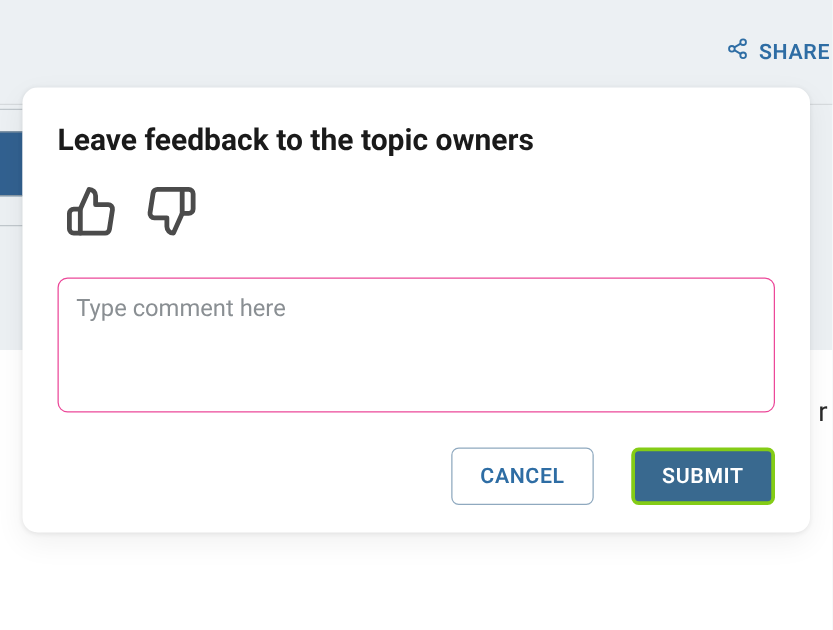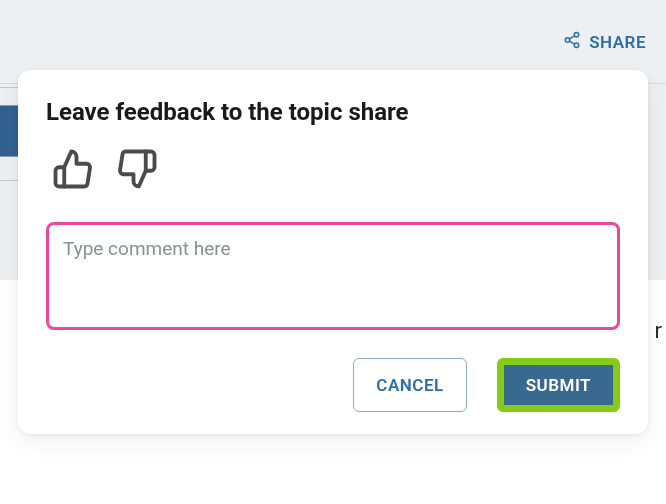--- a/index.html
+++ b/index.html
@@ -10,21 +10,21 @@
       height: 504px;
       position: relative;
       overflow: hidden;
     }
     .topbar {
       height: 84px;
       background: #ecf0f3;
       display: flex;
       justify-content: flex-end;
       gap: 28px;
-      padding-right: 20px;
+      padding-right: 2px;
       border-bottom: 1px solid #d6dadd;
     }
     .topbar-item {
       display: flex;
       align-items: center;
       gap: 8px;
       color: #2e6da4;
       font-weight: 600;
       letter-spacing: 0.5px;
       font-size: 17px;
@@ -91,21 +91,21 @@
     }
     .thumb svg { width: 42px; height: 42px; }
     .field-label {
       font-size: 18px;
       color: #1a1a1a;
       margin-bottom: 10px;
     }
     .comment {
       width: 100%;
       height: 108px;
-      border: 3px solid #ec4899;
+      border: 1px solid #ec4899;
       border-radius: 8px;
       padding: 12px 14px;
       font-size: 19px;
       color: #333;
       resize: none;
       font-family: inherit;
     }
     .comment::placeholder { color: #8a8f93; }
     .btn-row {
       display: flex;
@@ -124,21 +124,21 @@
       margin-left: 12px;
     }
     .btn-cancel {
       background: #fff;
       color: #2e6da4;
       border: 1px solid #8fa9bf;
     }
     .btn-submit {
       background: #39698f;
       color: #fff;
-      border: 7px solid #84cc16;
+      border: 3px solid #84cc16;
     }
   </style>
 </head>
 <body>
 
 <div class="topbar">
   <div class="topbar-item">
     <span>
       <svg viewBox="0 0 24 24">
           <circle cx="18" cy="5" r="3"></circle>
@@ -152,21 +152,21 @@
   </div>
 </div>
 
 <div class="stripe-line t1"></div>
 <div class="sidebar-stripe"></div>
 <div class="stripe-line t2"></div>
 <div class="bg-lower"></div>
 <div class="stray-char">r</div>
 
 <div class="modal">
-  <h2 class="modal-title">Leave feedback to the topic share</h2>
+  <h2 class="modal-title">Leave feedback to the topic owners</h2>
 
   <div class="thumbs-row">
     <div class="thumb">
       <span>
         <svg viewBox="0 0 24 24" fill="none" stroke="currentColor" stroke-width="2.2" stroke-linecap="round" stroke-linejoin="round">
           <path d="M14 9V5a3 3 0 0 0-3-3l-4 9v11h11.3a2 2 0 0 0 2-1.7l1.4-9a2 2 0 0 0-2-2.3H14z"></path>
           <path d="M7 22H4a2 2 0 0 1-2-2v-7a2 2 0 0 1 2-2h3"></path>
         </svg>
       </span>
     </div>

